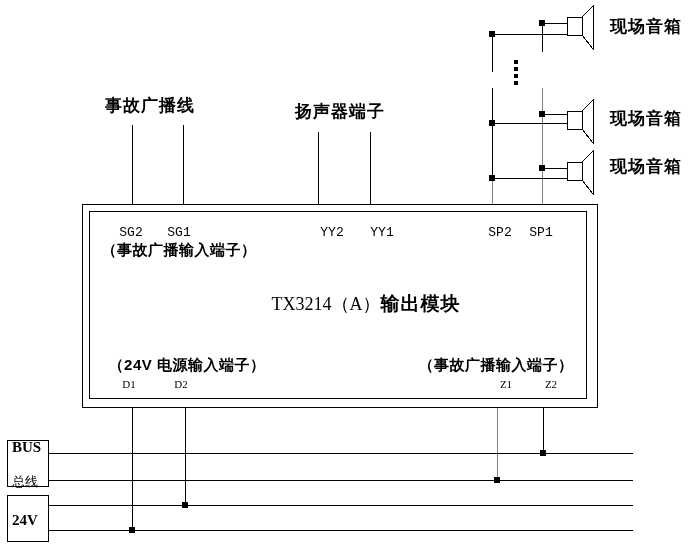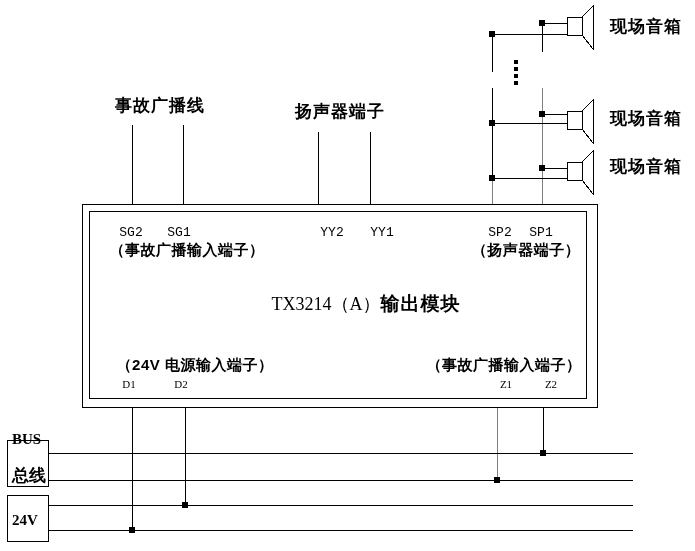--- a/index.html
+++ b/index.html
@@ -8,45 +8,45 @@
     width:695px;height:551px;
     background:#fff;
     font-family:"Liberation Sans",sans-serif;
     color:#000;
     overflow:hidden;
   }
   svg.wires{position:absolute;left:0;top:0;z-index:0;}
   .lbl{position:absolute;white-space:nowrap;z-index:2;line-height:1.05;}
   .ctr{transform:translateX(-50%);}
   .cn{font-weight:bold;font-size:17px;letter-spacing:1px;}
-  .grp{font-weight:bold;font-size:15px;letter-spacing:0.5px;margin-left:8px;}
+  .grp{font-weight:bold;font-size:15px;letter-spacing:0.5px;}
   .mono{font-family:"Liberation Mono","DejaVu Sans Mono",monospace;font-size:13px;font-weight:normal;}
   .serifb{font-family:"Liberation Serif","DejaVu Serif",serif;font-weight:normal;font-size:11px;}
   .module-outer{
     position:absolute;left:82px;top:204px;width:516px;height:204px;
     box-sizing:border-box;border:1px solid #000;z-index:1;background:#fff;
   }
   .module-inner{
     position:absolute;left:6px;top:6px;right:10px;bottom:8px;
     border:1px solid #000;
   }
   .module-title{
     position:absolute;left:366px;top:291px;z-index:2;
     transform:translateX(-50%);white-space:nowrap;
   }
   .module-title .model{font-family:Liberation Serif, serif;font-size:18px;}
   .module-title .name{font-weight:bold;font-size:19px;letter-spacing:1px;}
   .src-box{
     position:absolute;left:7px;width:42px;height:47px;
     box-sizing:border-box;border:1px solid #000;z-index:1;background:#fff;
-    display:flex;flex-direction:column;justify-content:flex-end;
+    display:flex;flex-direction:column;justify-content:center;
     padding:3px 0 0 4px;
   }
   .src-box .en{font-family:"Liberation Serif","DejaVu Serif",serif;font-weight:bold;font-size:15px;line-height:1.0;}
-  .src-box .zh{font-weight:bold;font-size:17px;line-height:1.1;margin-top:20px;}
+  .src-box .zh{font-weight:normal;font-size:13px;line-height:1.1;margin-top:20px;}
   #busBox{top:440px;}
   #pwrBox{top:495px;justify-content:center;}
 </style>
 </head>
 <body>
 
 <div id="stage">
 
   <svg class="wires" width="695" height="551" viewBox="0 0 695 551" shape-rendering="crispEdges">
     <g stroke="#000" stroke-width="1" fill="none">
@@ -110,40 +110,39 @@
         <rect x="567" y="111" width="15" height="18"></rect>
         <polygon points="582,111 593,100 593,143 582,129"></polygon>
       </g>
       <g>
         <rect x="567" y="162" width="15" height="18"></rect>
         <polygon points="582,162 593,151 593,194 582,180"></polygon>
       </g>
     </g>
   </svg>
 
-  <div class="lbl cn ctr" style="left:160px;top:97px">事故广播线</div>
+  <div class="lbl cn ctr" style="left:150px;top:97px">事故广播线</div>
   <div class="lbl cn ctr" style="left:340px;top:103px">扬声器端子</div>
 
   <div class="lbl cn" style="left:610px;top:18px">现场音箱</div>
   <div class="lbl cn" style="left:610px;top:110px">现场音箱</div>
   <div class="lbl cn" style="left:610px;top:158px">现场音箱</div>
 
   <div class="module-outer">
     <div class="module-inner"></div>
   </div>
 
   <div class="lbl mono ctr" style="left:131px;top:226px">SG2</div>
   <div class="lbl mono ctr" style="left:179px;top:226px">SG1</div>
   <div class="lbl mono ctr" style="left:332px;top:226px">YY2</div>
   <div class="lbl mono ctr" style="left:382px;top:226px">YY1</div>
   <div class="lbl mono ctr" style="left:500px;top:226px">SP2</div>
   <div class="lbl mono ctr" style="left:541px;top:226px">SP1</div>
 
   <div class="lbl grp ctr" style="left:179px;top:242px">（事故广播输入端子）</div>
-  <div class="lbl grp ctr" style="left:518px;top:242px">（扬声器端子）</div>
 
   <div class="module-title">
     <span class="model">TX3214（A）</span><span class="name">输出模块</span>
   </div>
 
   <div class="lbl grp ctr" style="left:187px;top:357px">（24V 电源输入端子）</div>
   <div class="lbl grp ctr" style="left:496px;top:357px">（事故广播输入端子）</div>
 
   <div class="lbl serifb ctr" style="left:129px;top:379px">D1</div>
   <div class="lbl serifb ctr" style="left:181px;top:379px">D2</div>

